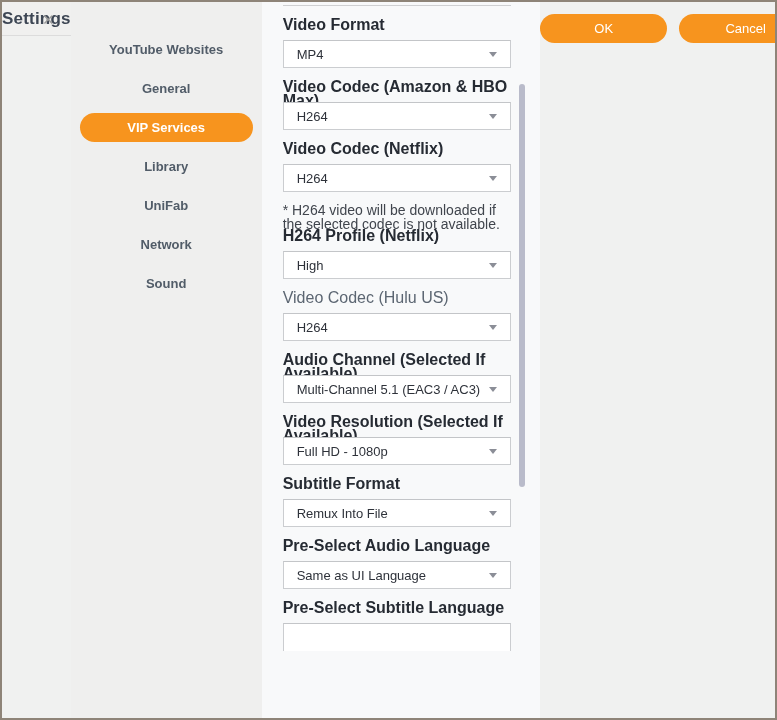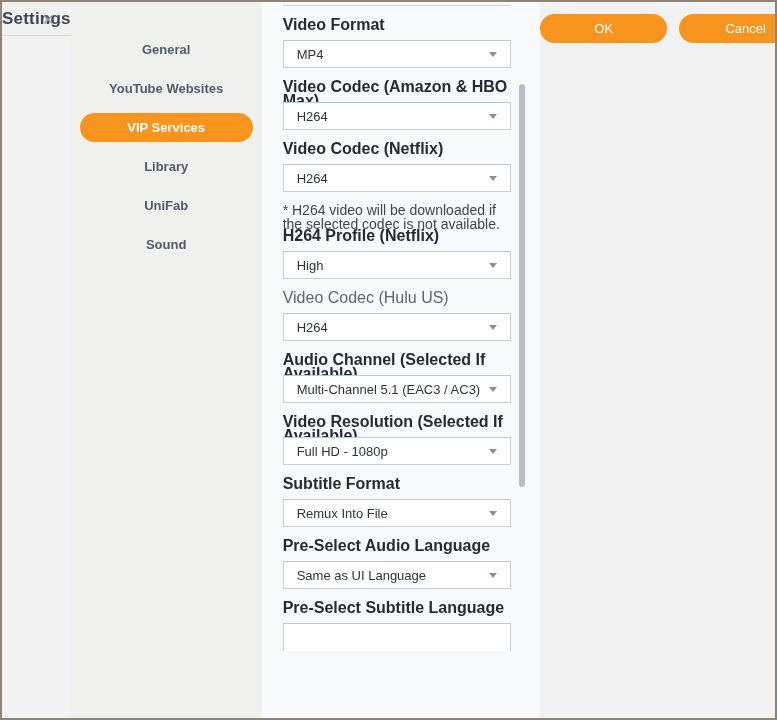--- a/index.html
+++ b/index.html
@@ -118,25 +118,26 @@
 
 <div class="window">
 
   <div class="titlebar">
     <div class="title">Settings</div>
     <div class="close-btn">✕</div>
   </div>
 
   <div class="main">
     <div class="sidebar">
+        <div class="side-item">YouTube Websites</div>
         <div class="side-item">General</div>
-        <div class="side-item">YouTube Websites</div>
         <div class="side-item active">VIP Services</div>
         <div class="side-item">Library</div>
         <div class="side-item">UniFab</div>
+        <div class="side-item">Network</div>
         <div class="side-item">Sound</div>
       </div>
 
     <div class="content">
       <div class="cut-dd-top"></div>
       <div>
           <div class="field-label">Video Format</div>
           <div class="dropdown">
             <span class="dd-value">MP4</span>
             <span class="dd-arrow"></span>

